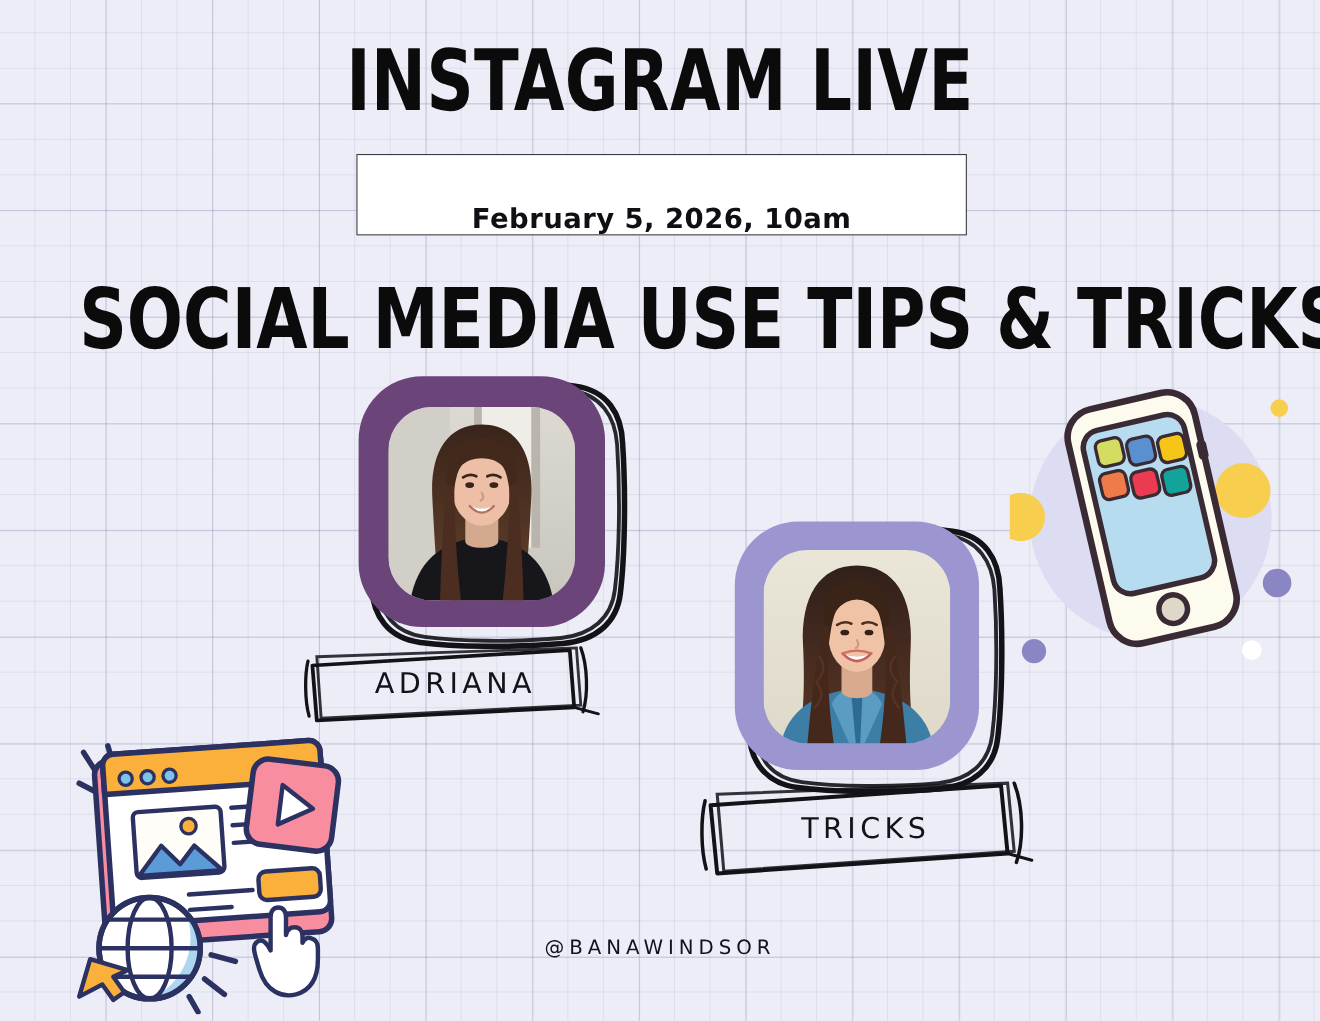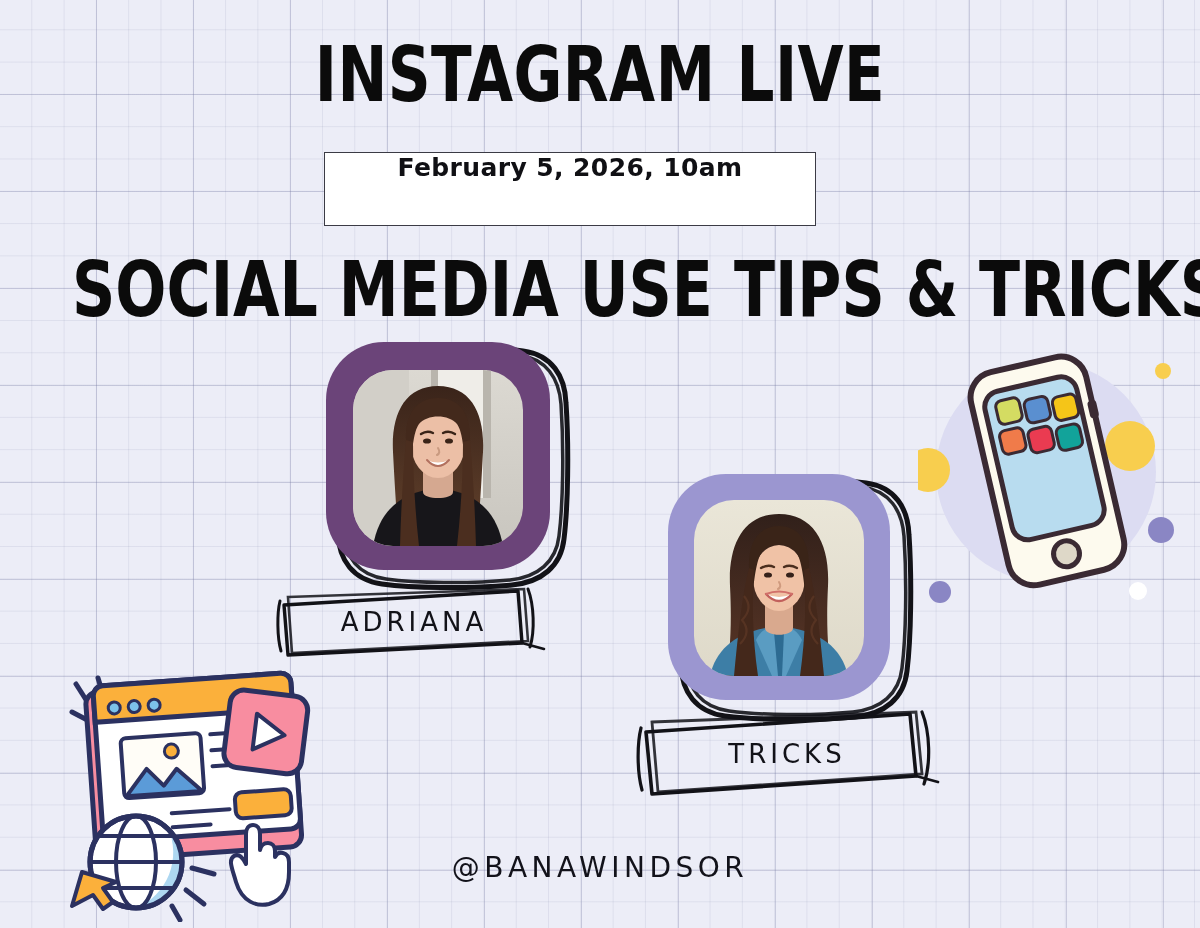--- a/index.html
+++ b/index.html
@@ -23,40 +23,40 @@
   
   .title{
     position:absolute;left:0;right:0;top:36px;text-align:center;
     font-family:"DejaVu Sans Condensed","Liberation Sans Narrow","Liberation Sans",sans-serif;
     font-weight:700;font-size:77px;line-height:1;color:#0b0b0b;
     letter-spacing:0.5px;
     transform:scaleX(.86);transform-origin:50% 50%;
     white-space:nowrap;
   }
   .datebox{
-    position:absolute;left:324px;top:152px;width:492px;height:74px;
+    position:absolute;left:324px;top:140px;width:555px;height:74px;
     background:#ffffff;border:1.5px solid #3b3b45;
-    display:flex;align-items:flex-start;justify-content:center;
+    display:flex;align-items:flex-end;justify-content:center;
     box-sizing:border-box;
   }
   .datebox span{
     font-family:"DejaVu Sans","Liberation Sans",sans-serif;
     font-weight:700;font-size:25px;color:#101014;letter-spacing:.4px;
   }
   .headline{
     position:absolute;left:0;right:0;top:252px;text-align:center;
     font-family:"DejaVu Sans Condensed","Liberation Sans Narrow","Liberation Sans",sans-serif;
     font-weight:700;font-size:76px;line-height:1;color:#0b0b0b;
     transform:scaleX(.88);transform-origin:50% 50%;
     white-space:nowrap;
   }
   .handle{
     position:absolute;left:0;right:0;top:851px;text-align:center;
     font-family:"DejaVu Sans","Liberation Sans",sans-serif;
-    font-size:28px;letter-spacing:4.5px;color:#12121a;font-weight:400;
+    font-size:18px;letter-spacing:4.5px;color:#12121a;font-weight:400;
   }
 
   
   .card{position:absolute;}
   .card .sketch{position:absolute;left:0;top:0;pointer-events:none;}
   .frame{
     position:absolute;border-radius:58px;overflow:hidden;
   }
   .frame .inner{
     position:absolute;border-radius:40px;overflow:hidden;

